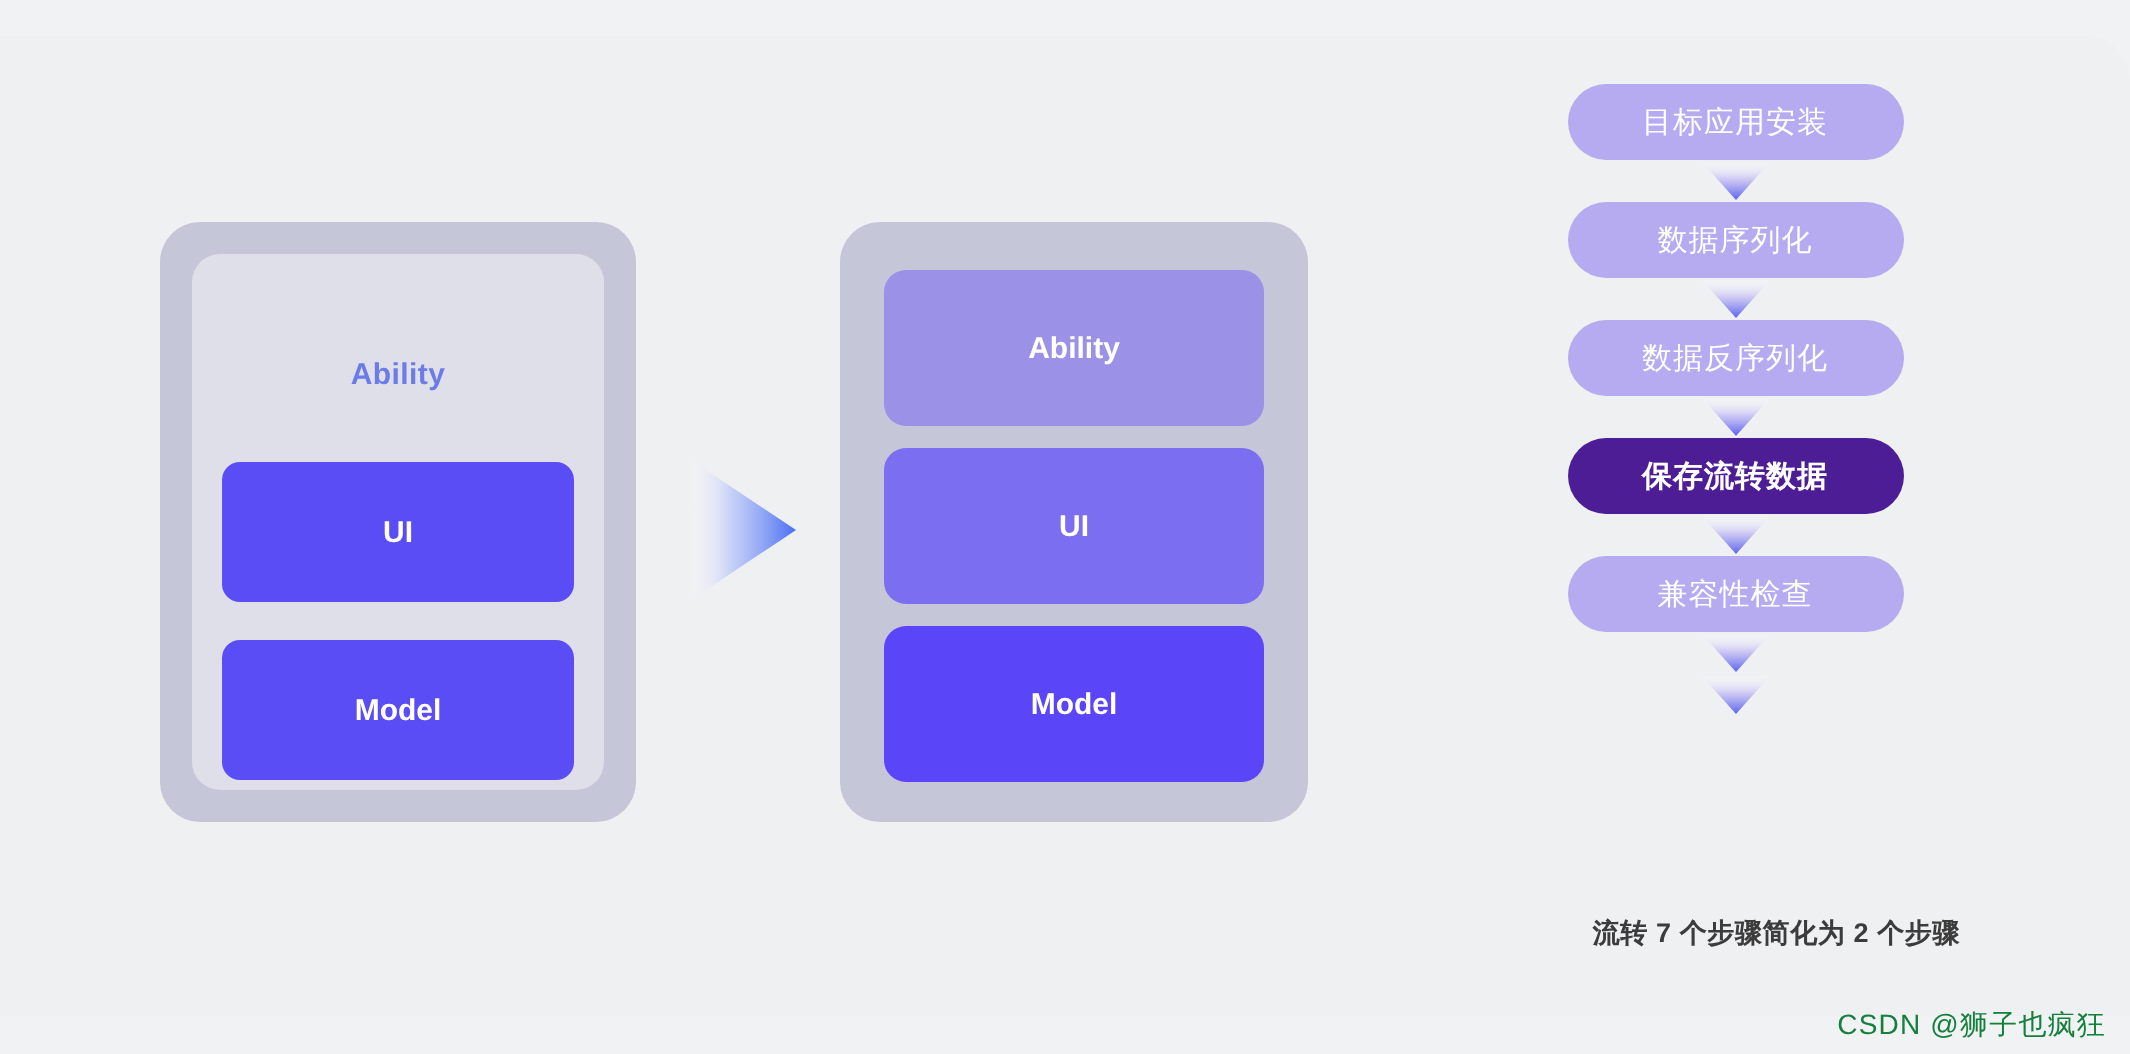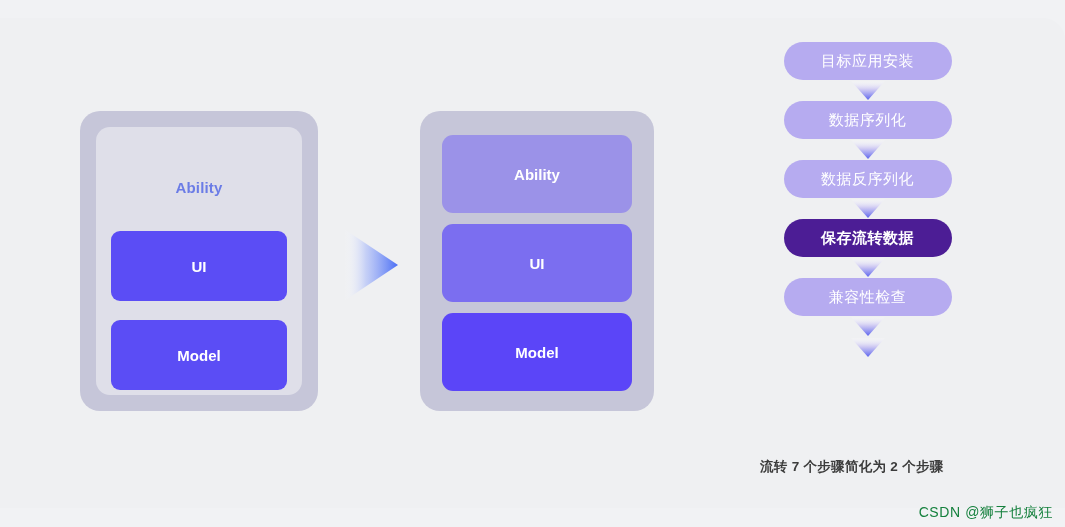--- a/index.html
+++ b/index.html
@@ -149,21 +149,21 @@
     width: 215px;
     height: 21px;
     display: flex;
     align-items: center;
     justify-content: center;
   }
   .caption {
     position: absolute;
     left: 760px; top: 458px;
     width: 220px;
-    text-align: left;
+    text-align: right;
     font-size: 13.5px;
     font-weight: bold;
     color: #3c3c3c;
     letter-spacing: .3px;
   }
 
   
   .watermark {
     position: absolute;
     right: 12px; bottom: 5px;

